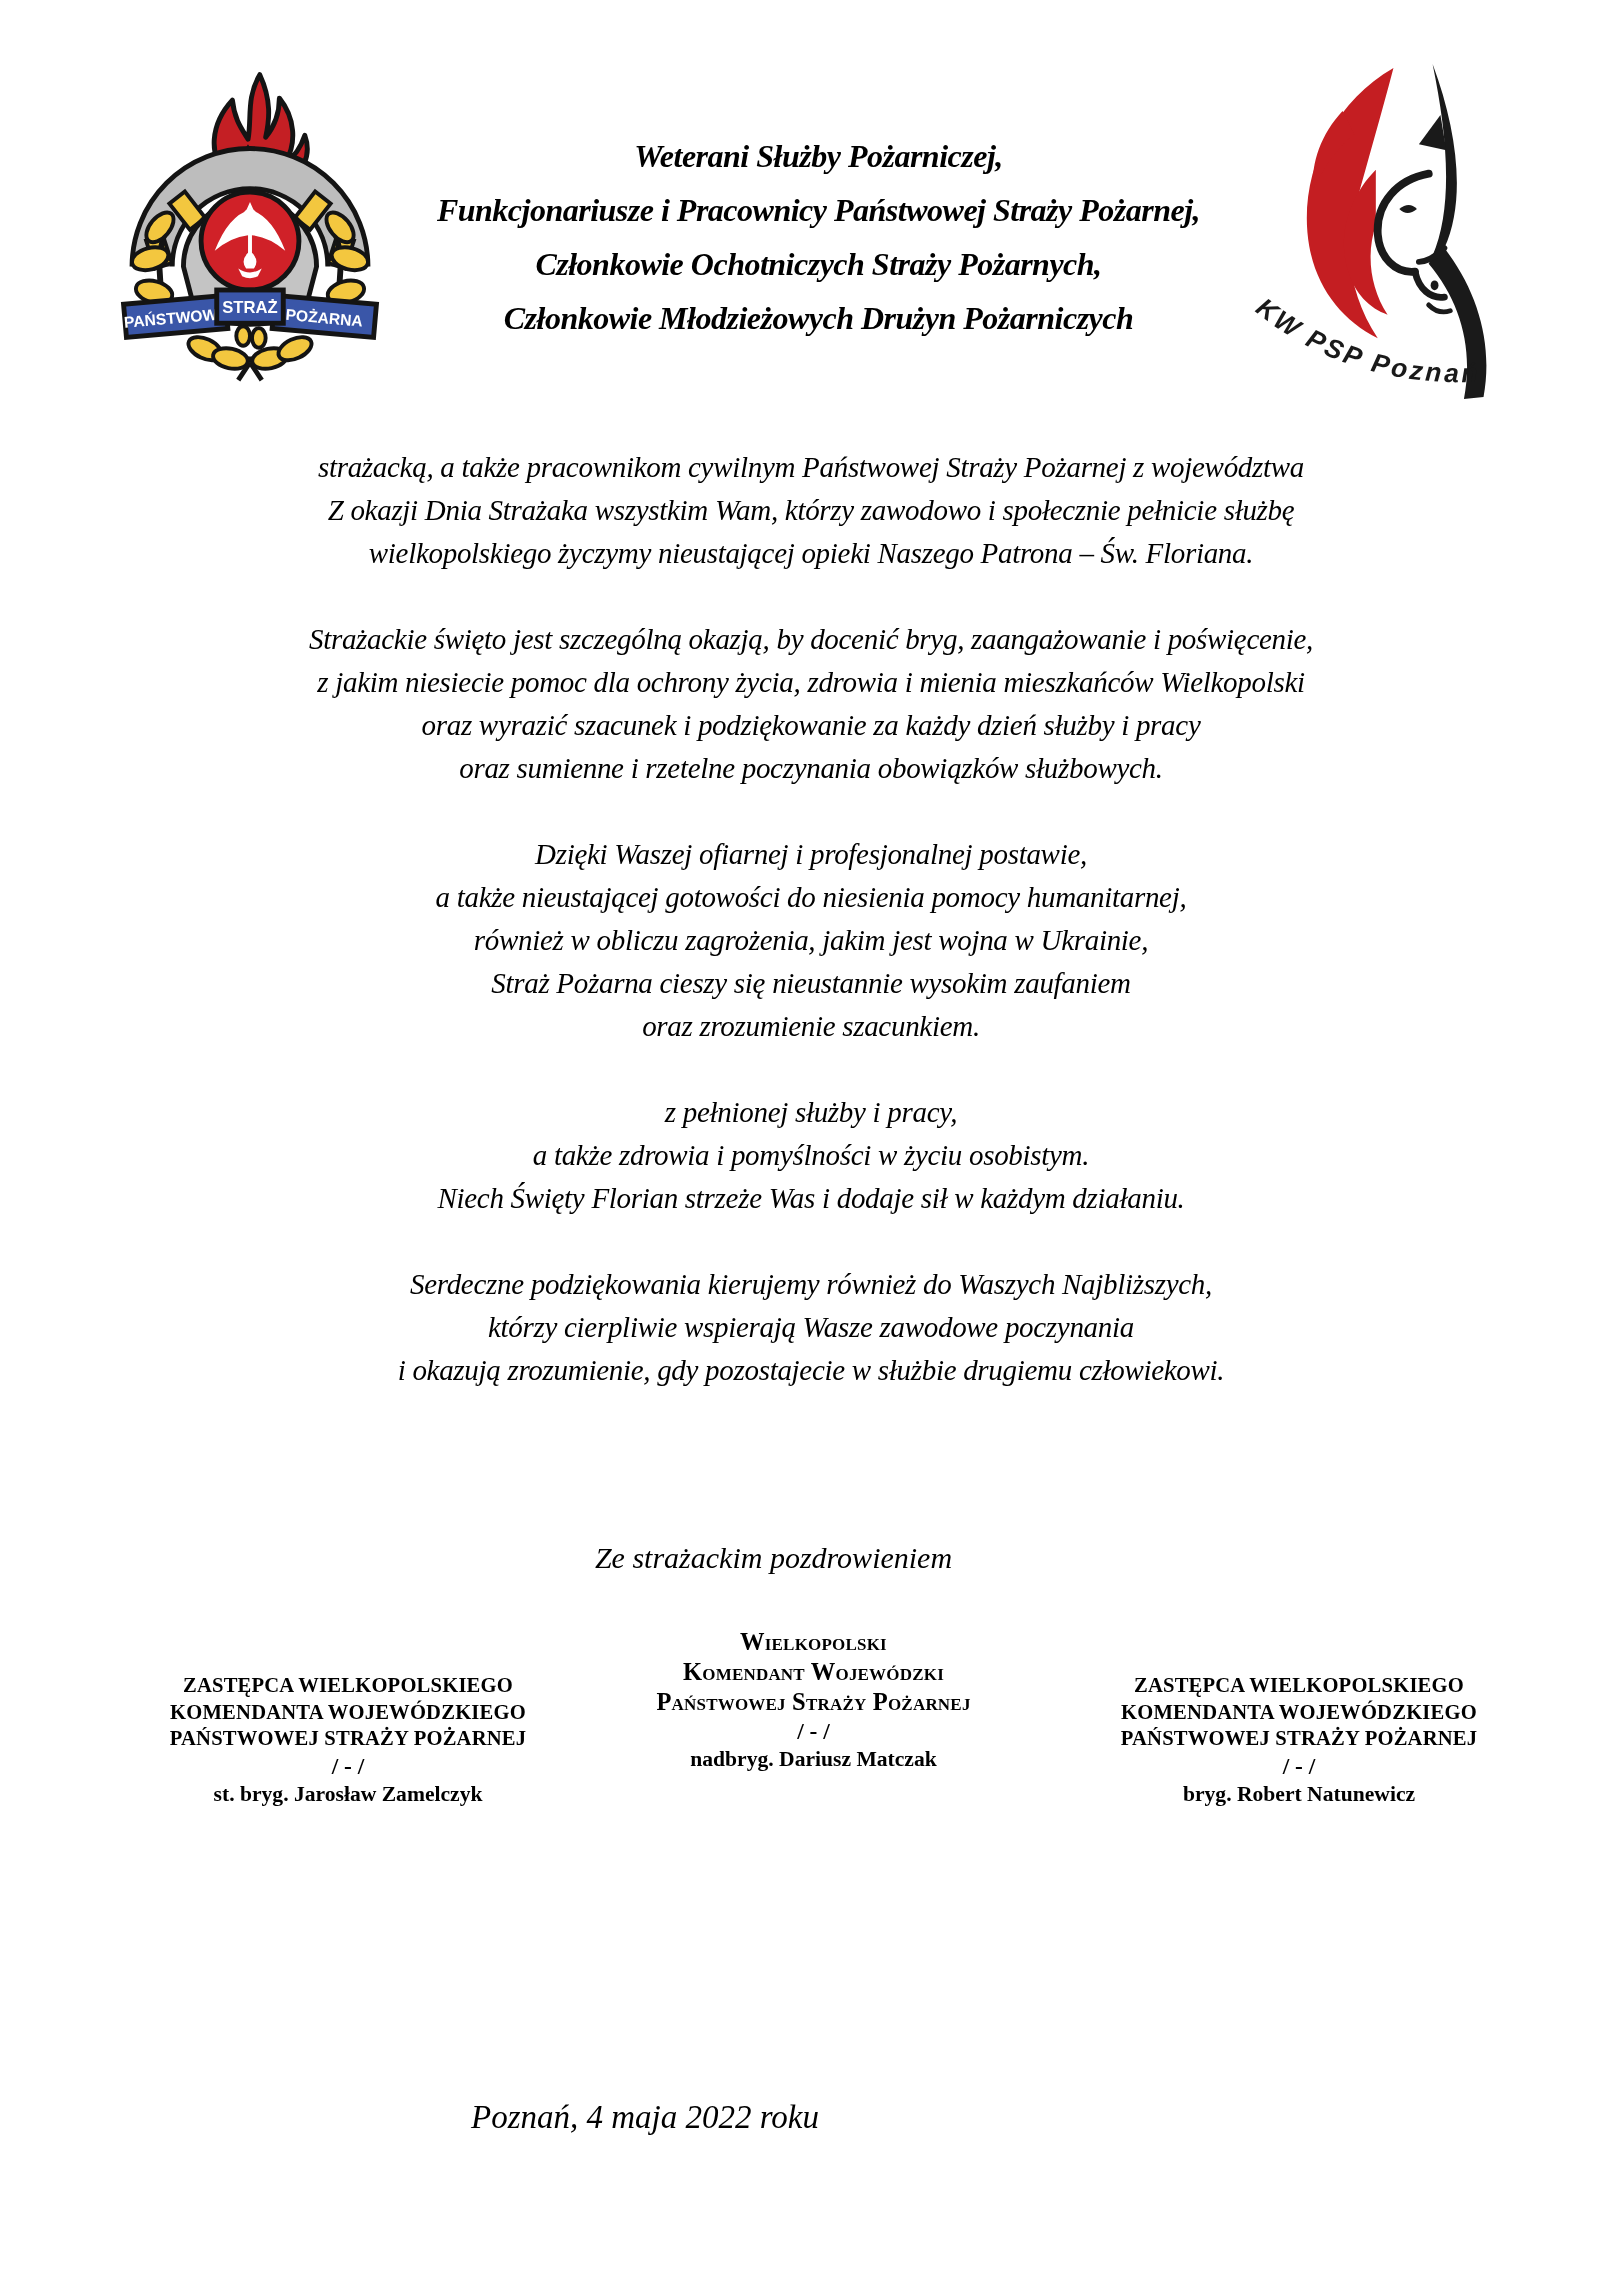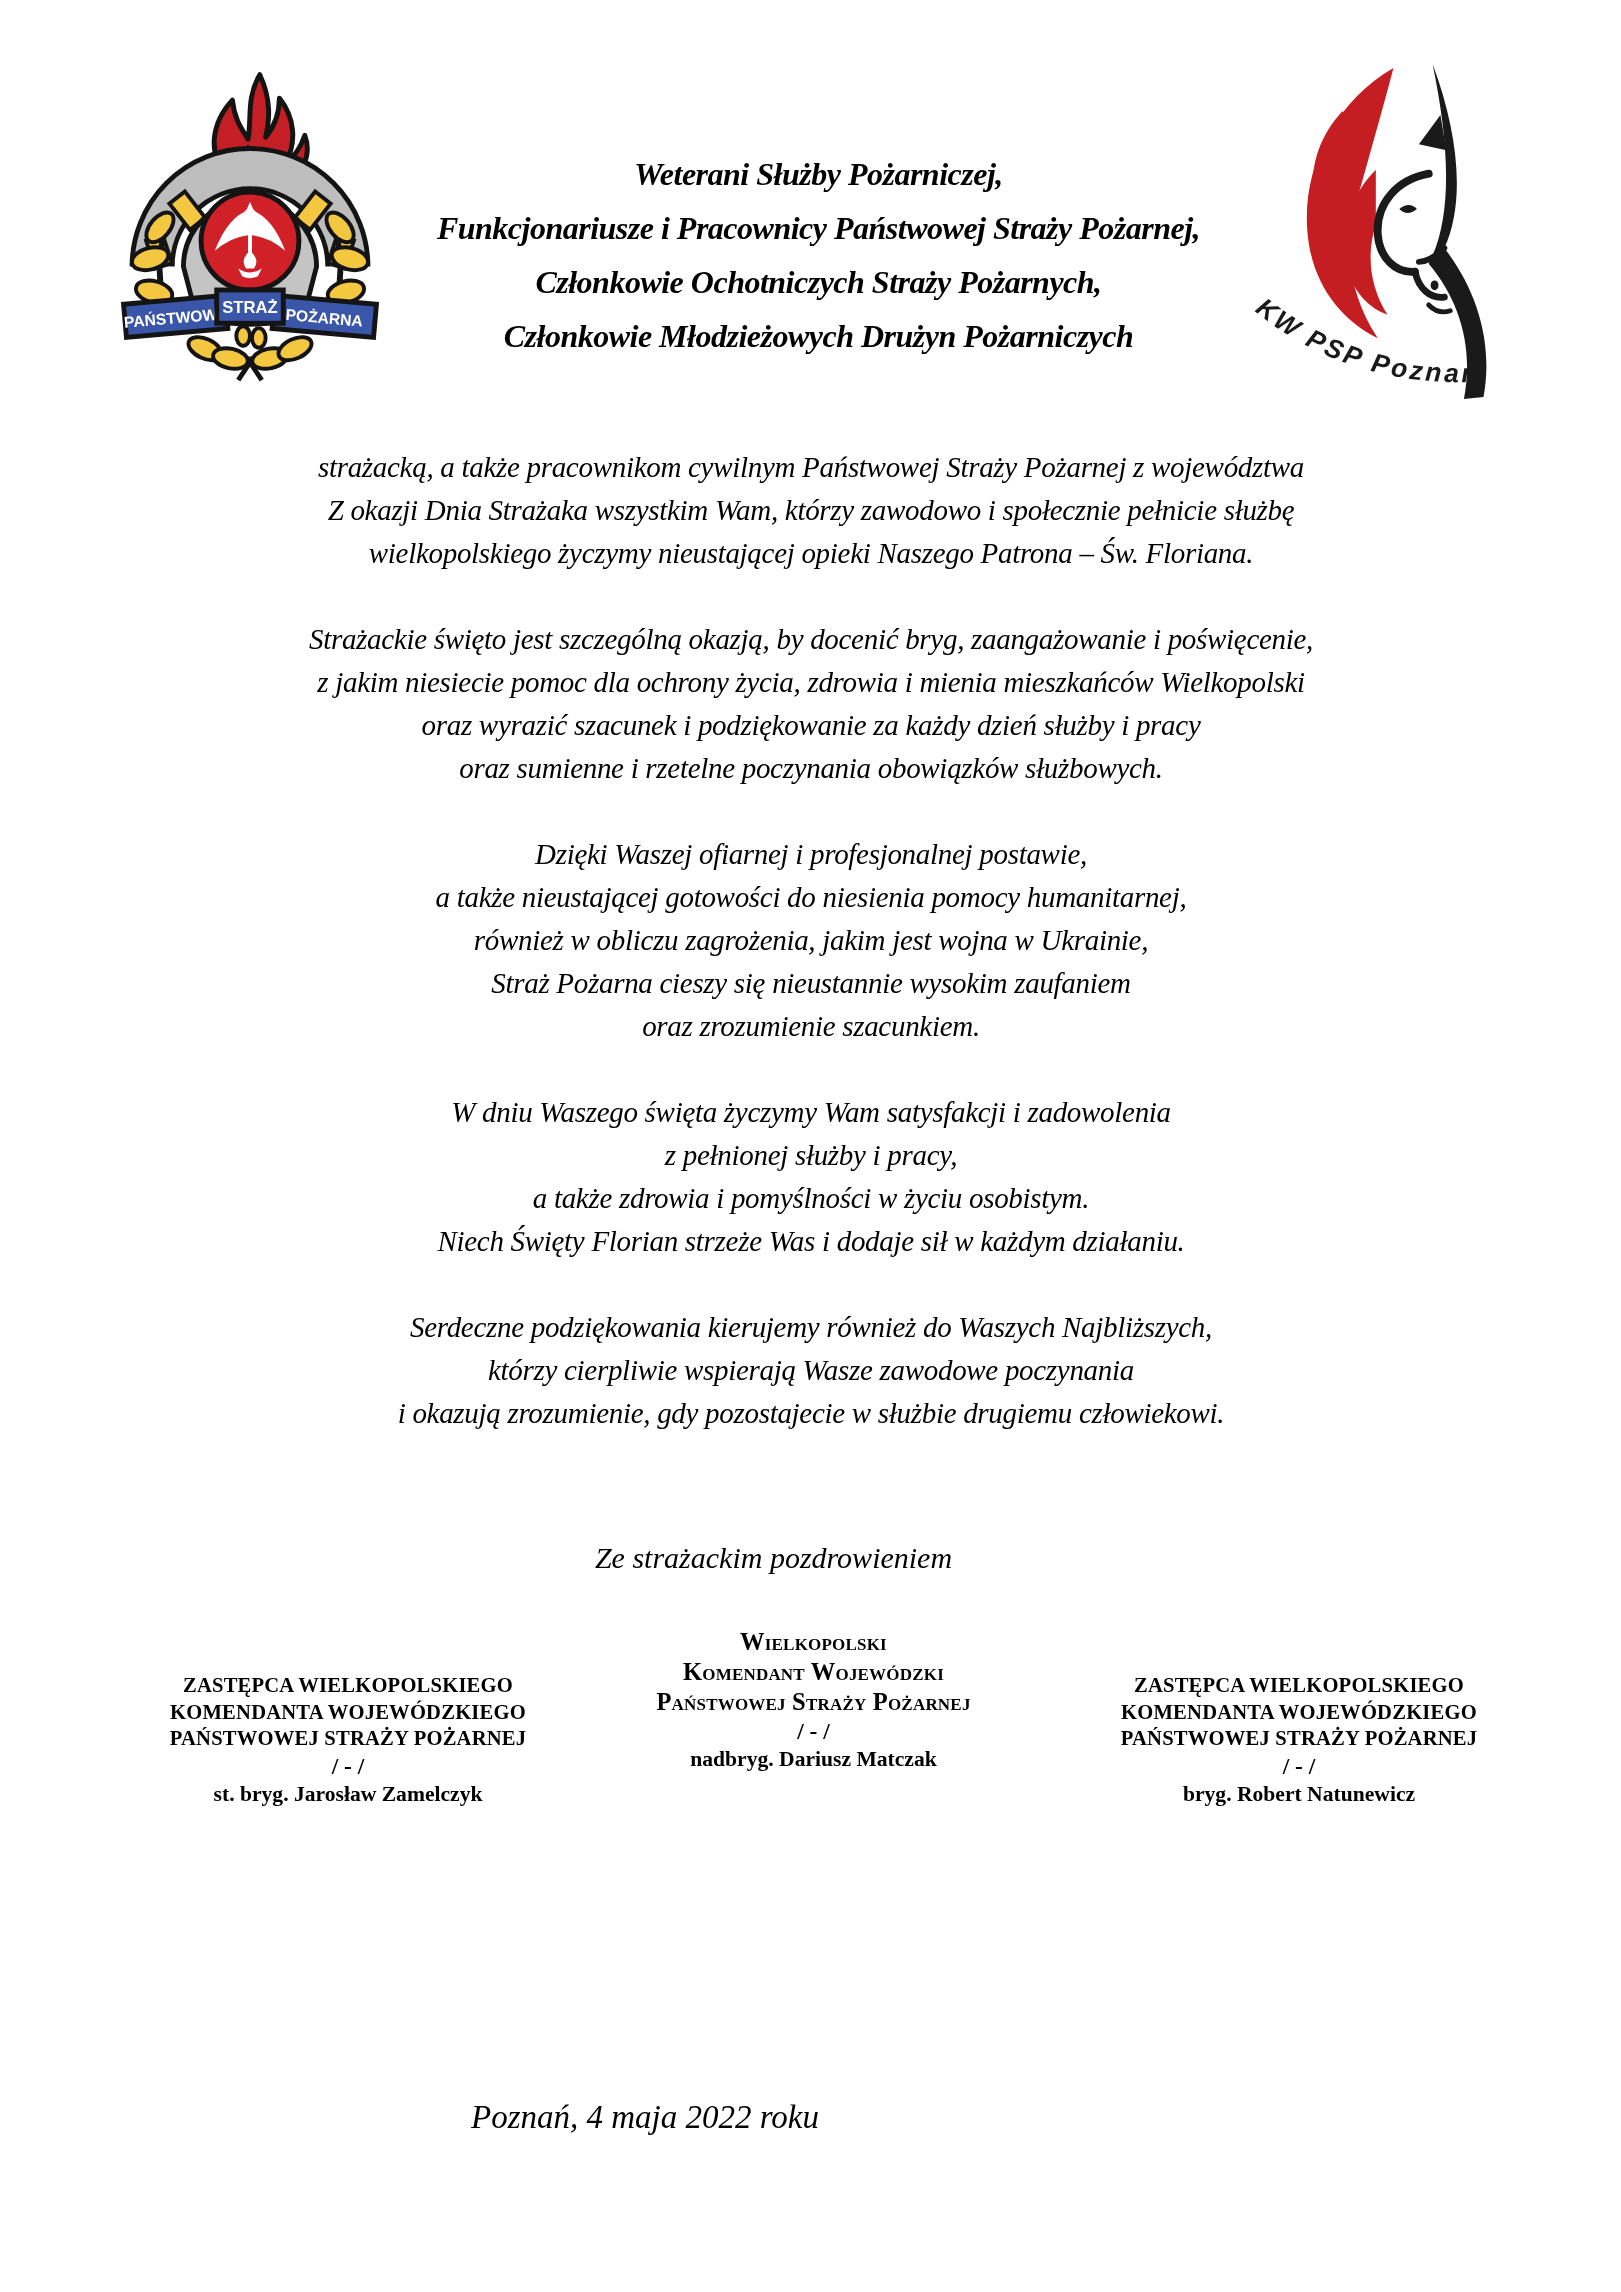--- a/index.html
+++ b/index.html
@@ -5,21 +5,21 @@
   html,body{margin:0;padding:0;background:#ffffff;}
   .page{
     position:relative;width:1621px;height:2293px;background:#ffffff;
     font-family:"Liberation Serif", serif;color:#000;overflow:hidden;
   }
   
   .header{position:absolute;top:54px;left:0;width:1621px;height:343px;}
   .logo-left{position:absolute;left:98px;top:4.9px;width:304px;height:323px;}
   .logo-right{position:absolute;left:1227px;top:0;width:328px;height:353px;}
   .salutation{
-    position:absolute;left:387px;top:93px;width:863px;text-align:center;
+    position:absolute;left:387px;top:75px;width:863px;text-align:center;
     font-style:italic;font-weight:600;font-size:32px;line-height:54px;letter-spacing:-0.5px;
   }
   .salutation .bold{font-weight:800;}
   
   .body-text{
     position:absolute;left:110px;top:446px;width:1402px;text-align:center;
     font-style:italic;font-size:29px;line-height:43px;letter-spacing:-0.3px;
   }
   .body-text .para{margin:0 0 43px 0;}
   .closing{
@@ -170,21 +170,20 @@
       <div>oraz sumienne i rzetelne poczynania obowiązków służbowych.</div>
     </div>
     <div class="para">
       <div>Dzięki Waszej ofiarnej i profesjonalnej postawie,</div>
       <div>a także nieustającej gotowości do niesienia pomocy humanitarnej,</div>
       <div>również w obliczu zagrożenia,  jakim jest wojna w Ukrainie,</div>
       <div>Straż Pożarna cieszy się nieustannie wysokim zaufaniem</div>
       <div>oraz zrozumienie szacunkiem.</div>
     </div>
     <div class="para">
-      <div>W dniu Waszego święta życzymy Wam satysfakcji i zadowolenia</div>
       <div>z pełnionej służby i pracy,</div>
       <div>a także zdrowia i pomyślności w życiu osobistym.</div>
       <div>Niech Święty Florian strzeże Was i dodaje sił w każdym działaniu.</div>
     </div>
     <div class="para">
       <div>Serdeczne podziękowania kierujemy również do Waszych Najbliższych,</div>
       <div>którzy cierpliwie wspierają Wasze zawodowe poczynania</div>
       <div>i okazują zrozumienie, gdy pozostajecie w służbie drugiemu człowiekowi.</div>
     </div>
   </div>

